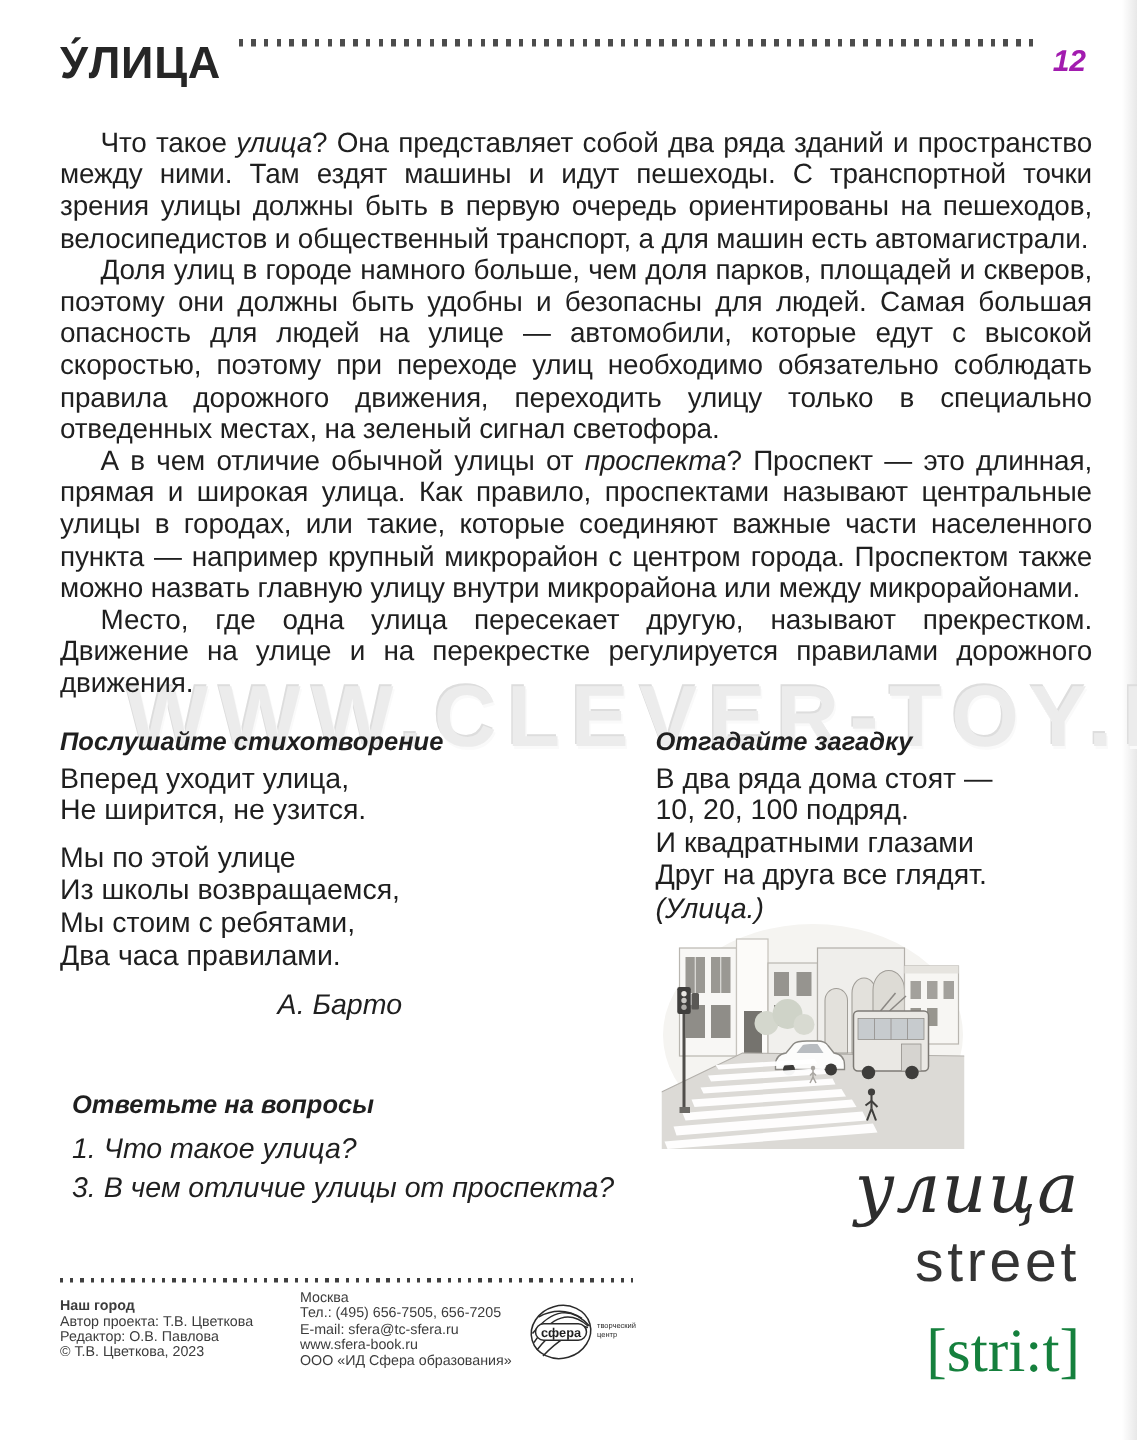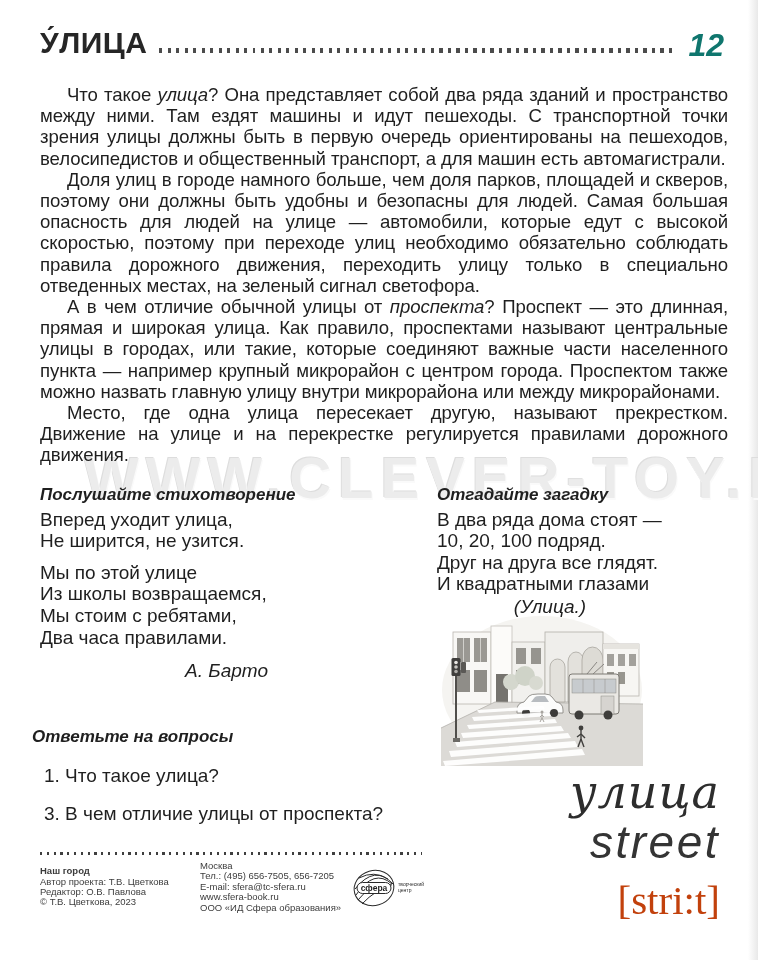--- a/index.html
+++ b/index.html
@@ -2,57 +2,57 @@
 <html><head>
 <meta charset="utf-8">
 <style>
   html,body{margin:0;padding:0;}
   body{width:758px;height:960px;background:#ffffff;font-family:"Liberation Sans",sans-serif;color:#1f1f1f;}
   .page{position:relative;width:758px;height:960px;overflow:hidden;background:#fff;}
   .edge-shade{position:absolute;right:0;top:0;width:10px;height:100%;
     background:linear-gradient(to left,#c6c6c6,rgba(255,255,255,0));opacity:.4;pointer-events:none;}
 
   
-  .header{position:absolute;left:40px;right:34px;top:26px;display:flex;align-items:flex-end;z-index:2;}
+  .header{position:absolute;left:40px;right:34px;top:26px;display:flex;z-index:2;}
   .title{font-size:30px;font-weight:bold;color:#262626;letter-spacing:.5px;line-height:34px;white-space:nowrap;}
   .leader{flex:1;height:5px;margin:0 12px 7px 12px;
     background:repeating-linear-gradient(90deg,#4c4c4c 0 3px,transparent 3px 8.5px);}
-  .pagenum{font-size:32px;font-weight:bold;font-style:italic;color:#0f766e;line-height:30px;}
+  .pagenum{font-size:20px;font-weight:bold;font-style:italic;color:#a21caf;line-height:30px;}
 
   
   .intro{position:absolute;left:40px;top:84px;width:688px;font-size:18.6px;line-height:21.2px;
     text-align:justify;z-index:1;letter-spacing:-0.1px;}
   .intro p{margin:0;text-indent:27px;}
   .em-word{font-style:italic;}
 
   
   .watermark{position:absolute;left:84px;top:444px;z-index:0;font-size:58px;font-weight:bold;
     letter-spacing:7px;color:#ececec;white-space:nowrap;
     text-shadow:1px 2px 0 #fafafa,-1px -1px 0 #dddddd;}
 
   
   .col-heading{font-weight:bold;font-style:italic;font-size:17px;margin:0 0 3px 0;}
   .poem{position:absolute;left:40px;top:484px;width:312px;font-size:19px;line-height:21.6px;z-index:1;}
   .stanza{margin:0 0 10px 0;}
   .poem-author{width:228px;text-align:right;font-style:italic;margin-top:12px;}
   .riddle{position:absolute;left:437px;top:484px;width:226px;font-size:19px;line-height:21.6px;z-index:1;}
-  .riddle-answer{text-align:center;font-style:italic;margin-top:1px;}
+  .riddle-answer{text-align:left;font-style:italic;margin-top:1px;}
 
   
   .illustration{position:absolute;left:441px;top:612px;width:202px;height:154px;z-index:1;}
 
   
-  .questions{position:absolute;left:32px;top:724px;width:450px;font-size:19px;line-height:26.5px;z-index:1;}
-  .q-item{margin:12px;padding-left:27px;text-indent:-27px;}
+  .questions{position:absolute;left:48px;top:724px;width:450px;font-size:19px;line-height:26.5px;z-index:1;}
+  .q-item{margin:0;padding-left:27px;text-indent:-27px;font-style:italic;}
 
   
   .vocab{position:absolute;right:38px;top:768px;width:300px;text-align:right;z-index:1;color:#2d2d2d;}
   .vocab-ru{font-family:"DejaVu Serif",serif;font-style:italic;font-size:46px;line-height:48px;letter-spacing:1px;}
-  .vocab-en{font-size:46px;line-height:44px;letter-spacing:2.5px;color:#343434;margin-top:4px;font-style:italic;}
-  .vocab-tr{font-family:"Liberation Serif",serif;font-size:41px;line-height:44px;margin-top:14px;color:#c2410c;}
+  .vocab-en{font-size:38px;line-height:44px;letter-spacing:2.5px;color:#343434;margin-top:4px;}
+  .vocab-tr{font-family:"Liberation Serif",serif;font-size:41px;line-height:44px;margin-top:14px;color:#15803d;}
 
   
   .footer{position:absolute;left:40px;top:852px;width:400px;font-size:9.5px;line-height:10.4px;color:#3c3c3c;z-index:1;}
   .footer-dots{width:382px;height:3px;margin-bottom:6px;
     background:repeating-linear-gradient(90deg,#3f3f3f 0 2.2px,transparent 2.2px 6.8px);}
   .footer-cols{display:flex;align-items:center;}
   .f-col1{width:160px;}
   .f-col2{width:152px;}
   .f-bold{font-weight:bold;}
   .f-logo{display:flex;margin-top:1px;}
@@ -91,22 +91,22 @@
       <div>Мы стоим с ребятами,</div>
       <div>Два часа правилами.</div>
     </div>
     <div class="poem-author">А. Барто</div>
   </div>
 
   <div class="riddle">
     <p class="col-heading">Отгадайте загадку</p>
     <div>В два ряда дома стоят —</div>
     <div>10, 20, 100 подряд.</div>
+    <div>И квадратными глазами</div>
     <div>Друг на друга все глядят.</div>
-    <div>И квадратными глазами</div>
     <div class="riddle-answer">(Улица.)</div>
   </div>
 
   <div class="illustration">
     <svg viewBox="0 0 202 154" width="202" height="154" xmlns="http://www.w3.org/2000/svg">
       <ellipse cx="101" cy="78" rx="100" ry="74" fill="#f5f4f1"></ellipse>
 
       <rect x="12" y="20" width="38" height="72" fill="#f8f7f5" stroke="#b9b6b0" stroke-width="0.8"></rect>
       <rect x="16" y="26" width="13" height="24" fill="#9a9893"></rect>
       <rect x="33" y="26" width="13" height="24" fill="#9a9893"></rect>

